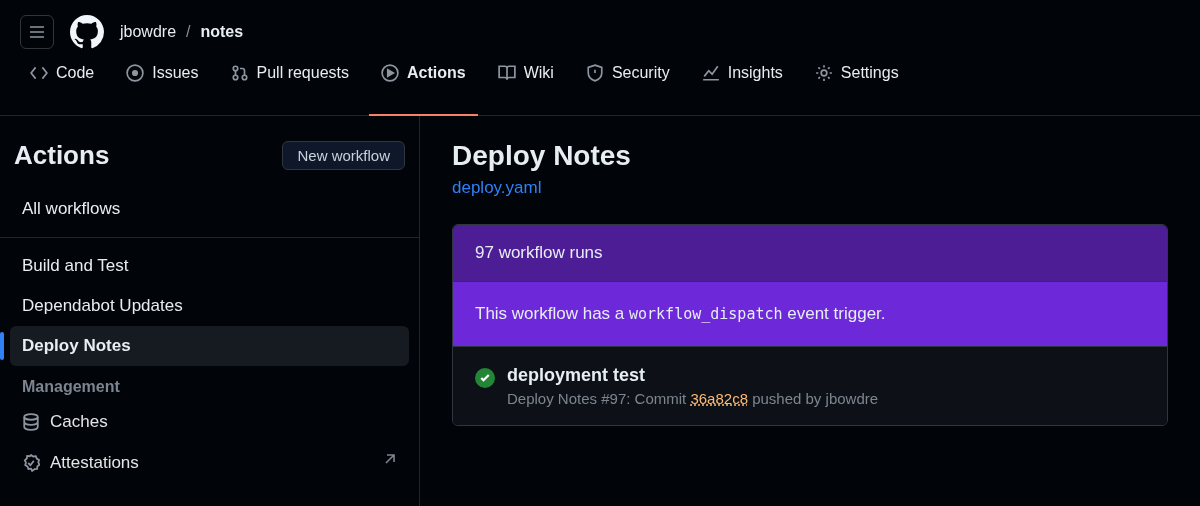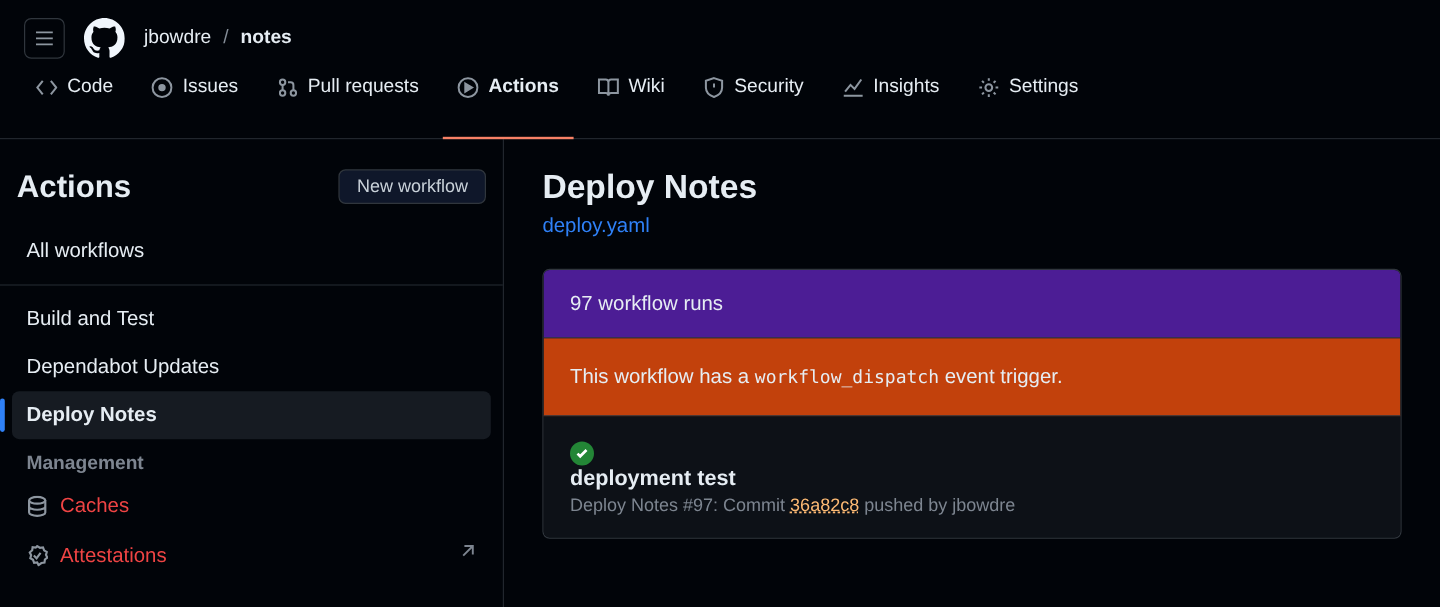--- a/index.html
+++ b/index.html
@@ -103,21 +103,21 @@
     padding: 10px 12px;
     font-size: 17px;
     color: #e6edf3;
     cursor: pointer;
     border-radius: 6px;
     display: flex;
     align-items: center;
     gap: 10px;
     position: relative;
   }
-  .side-item.secondary { color: #ef4444; }
+  .side-item.secondary { color: #e5e5e5; }
   .side-item.selected { background: #161b22; font-weight: 600; }
   .side-item.selected::before {
     content: "";
     position: absolute;
     left: -10px; top: 6px; bottom: 6px;
     width: 4px;
     background: #2f81f7;
     border-radius: 2px;
   }
   .side-divider { height: 1px; background: #21262d; margin: 8px -10px; }
@@ -144,36 +144,35 @@
     overflow: hidden;
   }
   .panel-head {
     background: #4c1d95;
     padding: 18px 22px;
     font-weight: 400;
     font-size: 17px;
     border-bottom: 1px solid #30363d;
   }
   .panel-info {
-    background: #c2410c;
+    background: #6d28d9;
     padding: 22px;
     font-size: 17px;
     border-bottom: 1px solid #30363d;
   }
   .panel-info code {
     font-family: ui-monospace, SFMono-Regular, "SF Mono", Menlo, Consolas, monospace;
     font-size: 15px;
   }
   .run {
     background: #0d1117;
     padding: 18px 22px;
     display: flex;
     align-items: flex-start;
-    gap: 0;
-    flex-direction: column;
+    gap: 12px;
   }
   .run .check {
     width: 20px; height: 20px;
     background: #238636;
     border-radius: 50%;
     display: flex; align-items: center; justify-content: center;
     margin-top: 3px;
   }
   .run .check svg { width: 12px; height: 12px; stroke: #fff; stroke-width: 3; fill: none; }
   .run-title { font-weight: 700; font-size: 18px; margin-bottom: 4px; }

